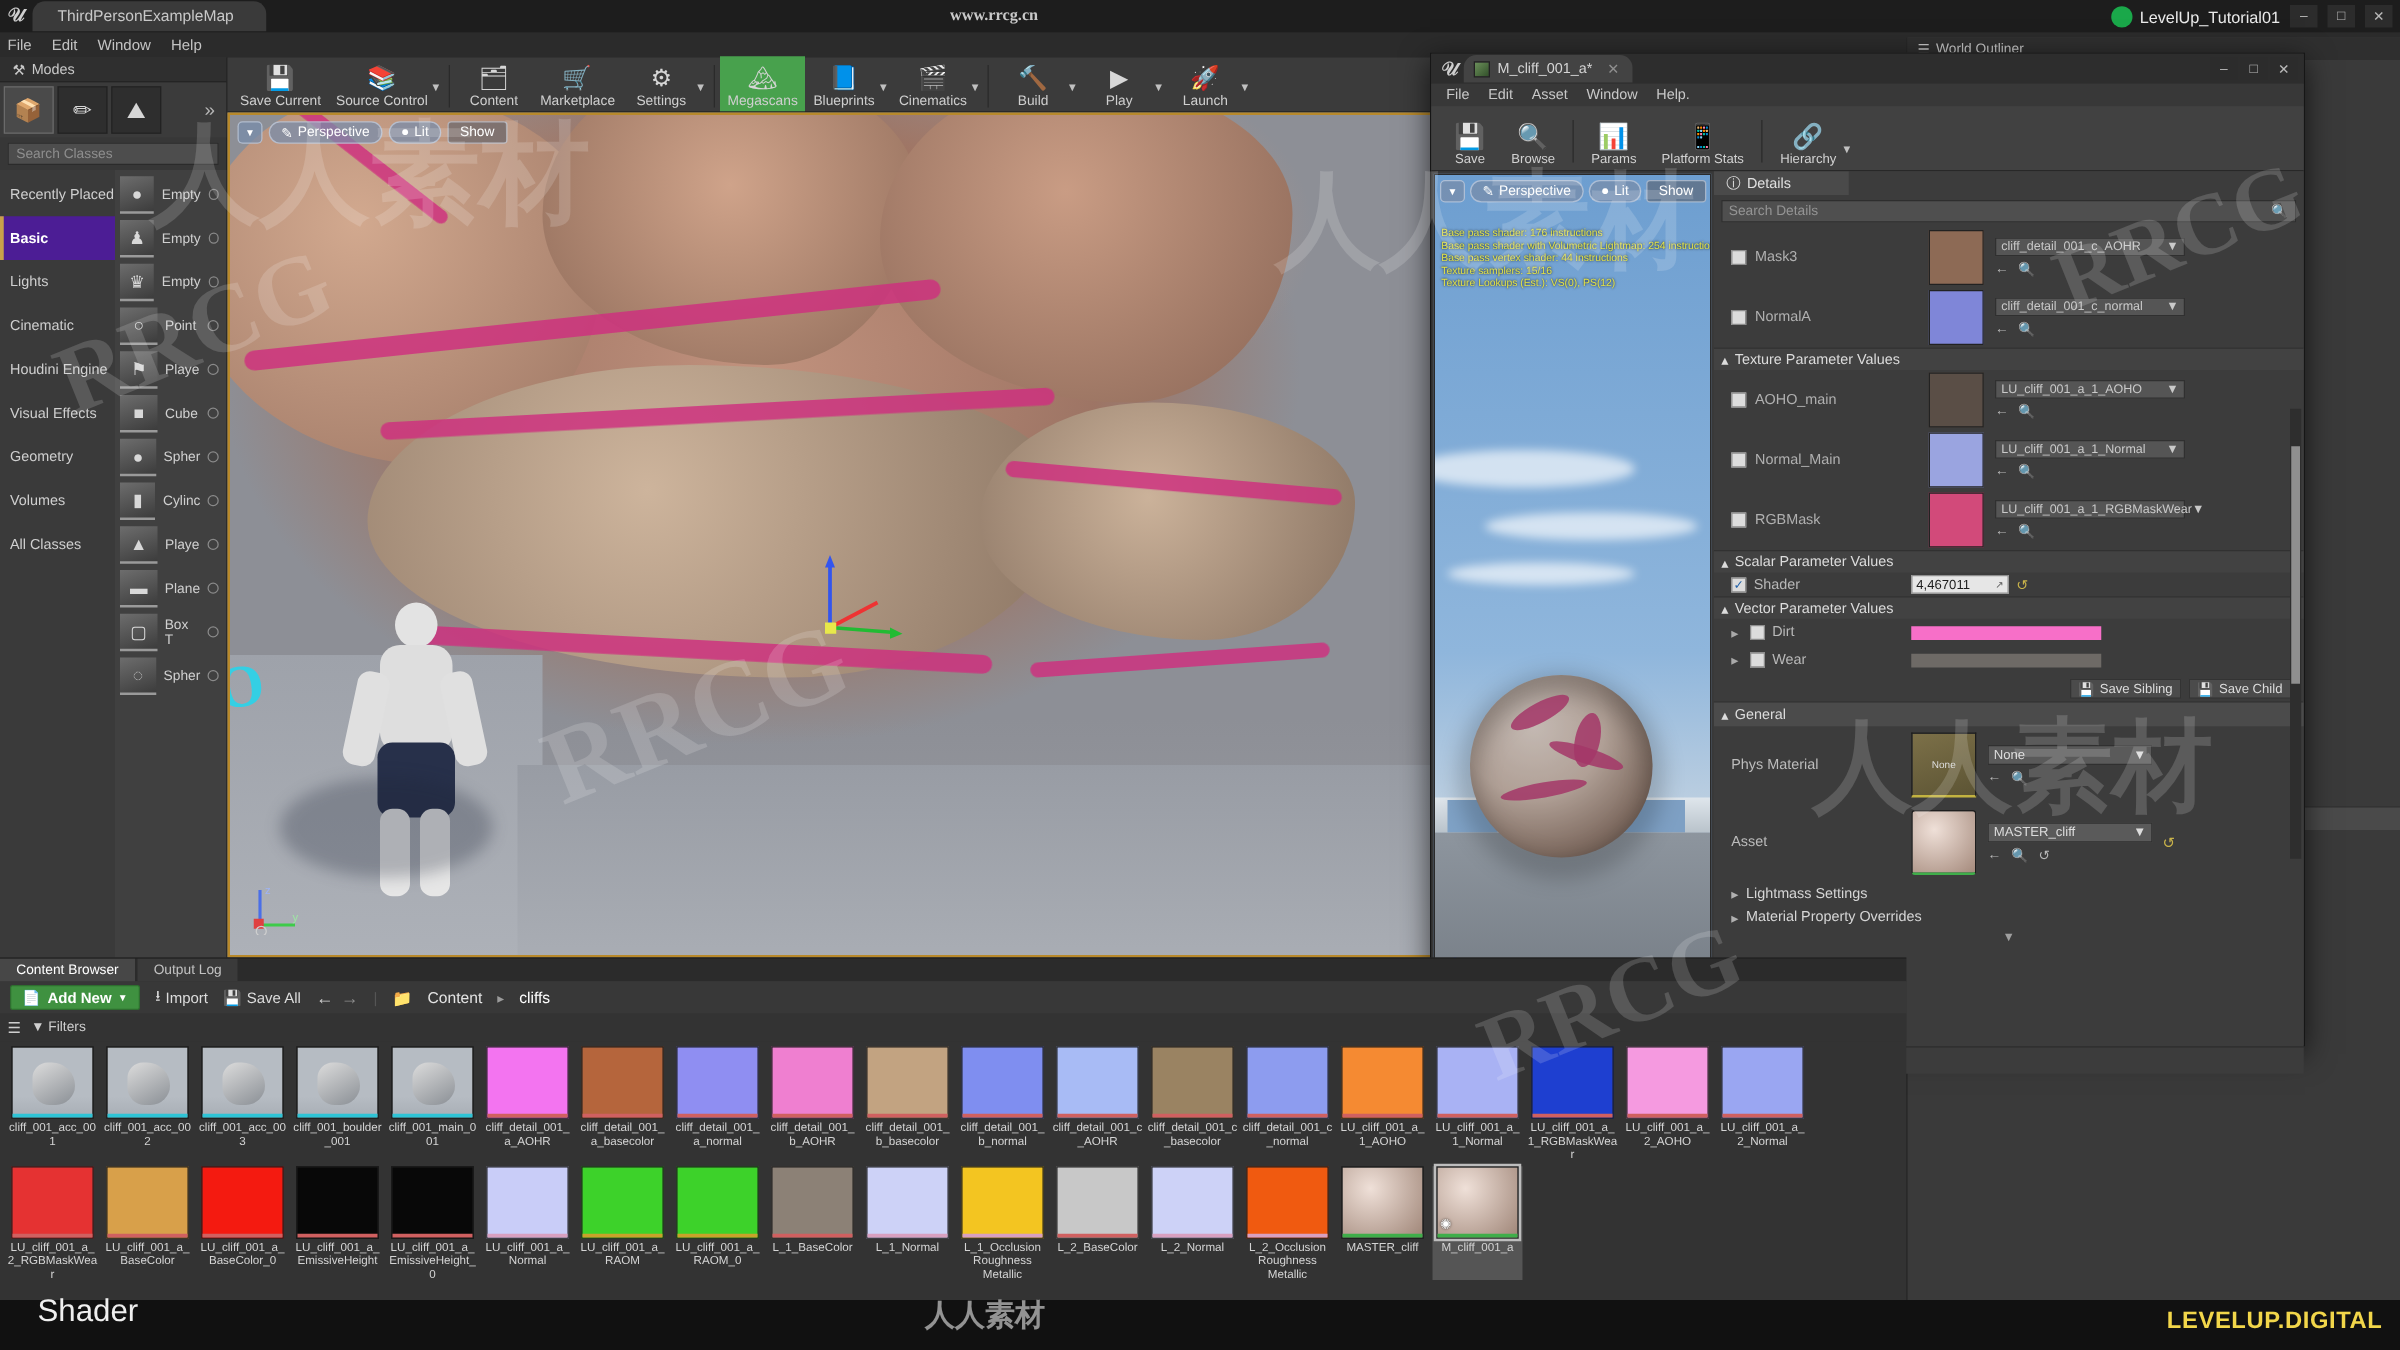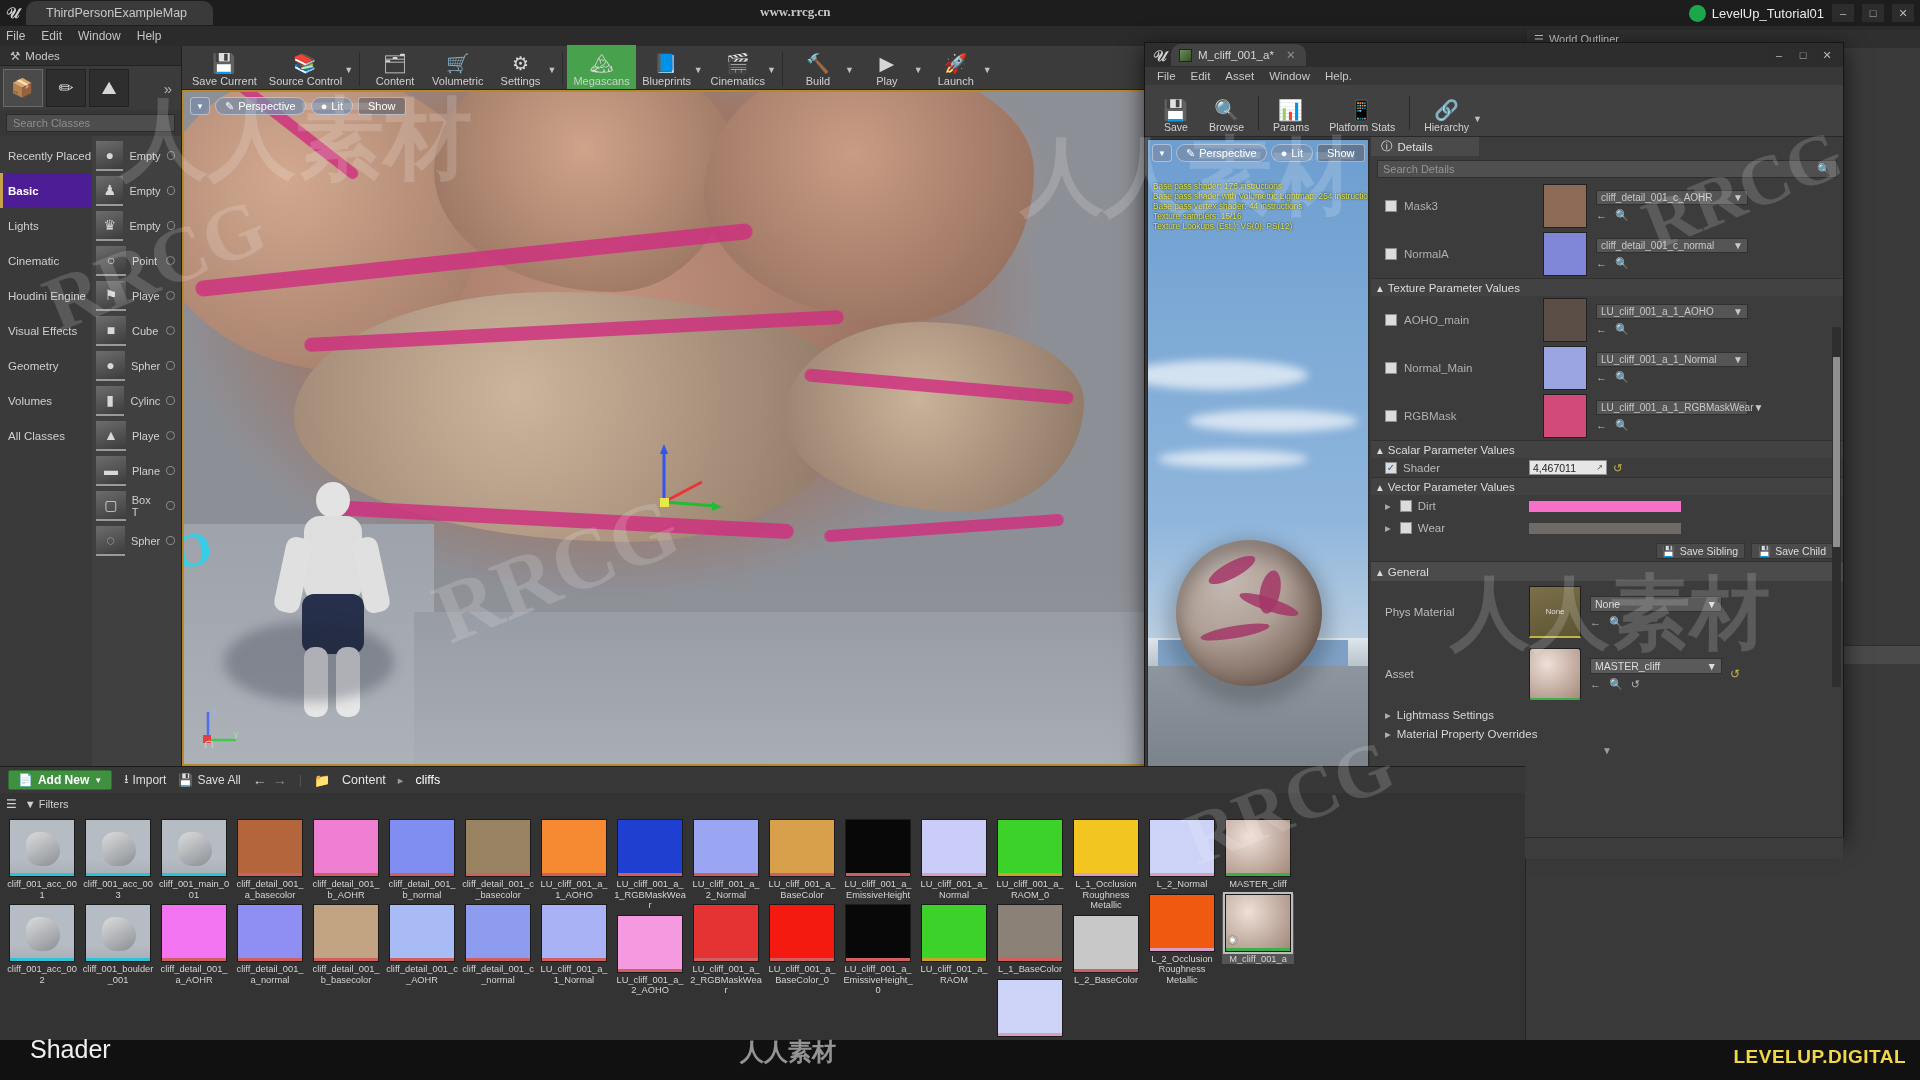--- a/index.html
+++ b/index.html
@@ -137,21 +137,21 @@
   .cbtab{height:18px;padding:0 13px;display:flex;align-items:center;font-size:11px;color:#c2c2c2;background:#3a3a3a;margin-right:2px;}
   .cbtab.sel{background:#474747;color:#fff;}
   #cb-bar{height:26px;display:flex;align-items:center;gap:12px;padding:0 8px;background:#383838;}
   .addnew{height:20px;background:#3f9140;border:1px solid #2e6e2f;color:#fff;font-size:12px;font-weight:bold;
     display:flex;align-items:center;gap:5px;padding:0 9px;border-radius:2px;}
   .cbaction{display:flex;align-items:center;gap:4px;font-size:12px;color:#dcdcdc;}
   .crumbsep{color:#9b9b9b;font-size:11px;}
   #cb-filter{height:22px;display:flex;align-items:center;gap:8px;padding:0 6px;background:#333;}
   .filterbtn{display:flex;align-items:center;gap:3px;font-size:11px;color:#d0d0d0;}
   .cbsearch{flex:1;height:16px;background:#4a4a4a;border:1px solid #2b2b2b;color:#8c8c8c;font-size:10.5px;display:flex;align-items:center;padding:0 6px;}
-  #cb-grid{padding:4px 2px 0 4px;display:flex;flex-wrap:wrap;align-content:flex-start;height:248px;overflow:hidden;flex-direction:column;}
+  #cb-grid{padding:4px 2px 0 4px;display:flex;flex-wrap:wrap;align-content:flex-start;height:248px;overflow:hidden;}
   .asset{width:72px;margin:0 2px 4px;display:flex;flex-direction:column;align-items:center;}
   .asset .th{width:66px;height:58px;border:1px solid #1c1c1c;position:relative;}
   .asset .th .strip{position:absolute;left:0;right:0;bottom:0;height:3px;}
   .asset .nm{font-size:9.3px;line-height:10.5px;color:#d4d4d4;text-align:center;margin-top:2px;width:72px;word-break:break-word;}
   .asset.sel .th{outline:2px solid #bdbdbd;}
   .asset.sel{background:#555;}
   .star{position:absolute;left:2px;bottom:4px;color:#fff;font-size:11px;text-shadow:0 0 2px #000;}
 
   
   .wm{position:absolute;color:rgba(255,255,255,.16);font-weight:bold;pointer-events:none;
@@ -287,21 +287,21 @@
    <div class="lb">Source Control</div>
     </div>
     <div class="tbarrow">▼</div>
     <div class="tbsep"></div>
     <div class="tb">
       <div class="ic">🗂</div>
    <div class="lb">Content</div>
     </div>
     <div class="tb">
       <div class="ic">🛒</div>
-   <div class="lb">Volumetric</div>
+   <div class="lb">Marketplace</div>
     </div>
     <div class="tb">
       <div class="ic">⚙</div>
    <div class="lb">Settings</div>
     </div>
     <div class="tbarrow">▼</div>
     <div class="tbsep"></div>
     <div class="tb hl">
       <div class="ic">🏔</div>
    <div class="lb">Megascans</div>
@@ -801,20 +801,24 @@
         </div>
     </div>
   </div>
   <div id="mw-preview">
     <span>▴</span>
     <span>Previewing</span>
   </div>
 </div>
 
 <div id="cb" class="abs">
+  <div id="cb-tabs">
+    <div class="cbtab sel">Content Browser</div>
+    <div class="cbtab">Output Log</div>
+  </div>
   <div id="cb-bar">
     <div class="addnew">
       <span>📄</span>
       <span>Add New</span>
       <span style="font-size:8px;">▼</span>
     </div>
     <div class="cbaction">
       <span>⭳</span>
       <span>Import</span>
     </div>

